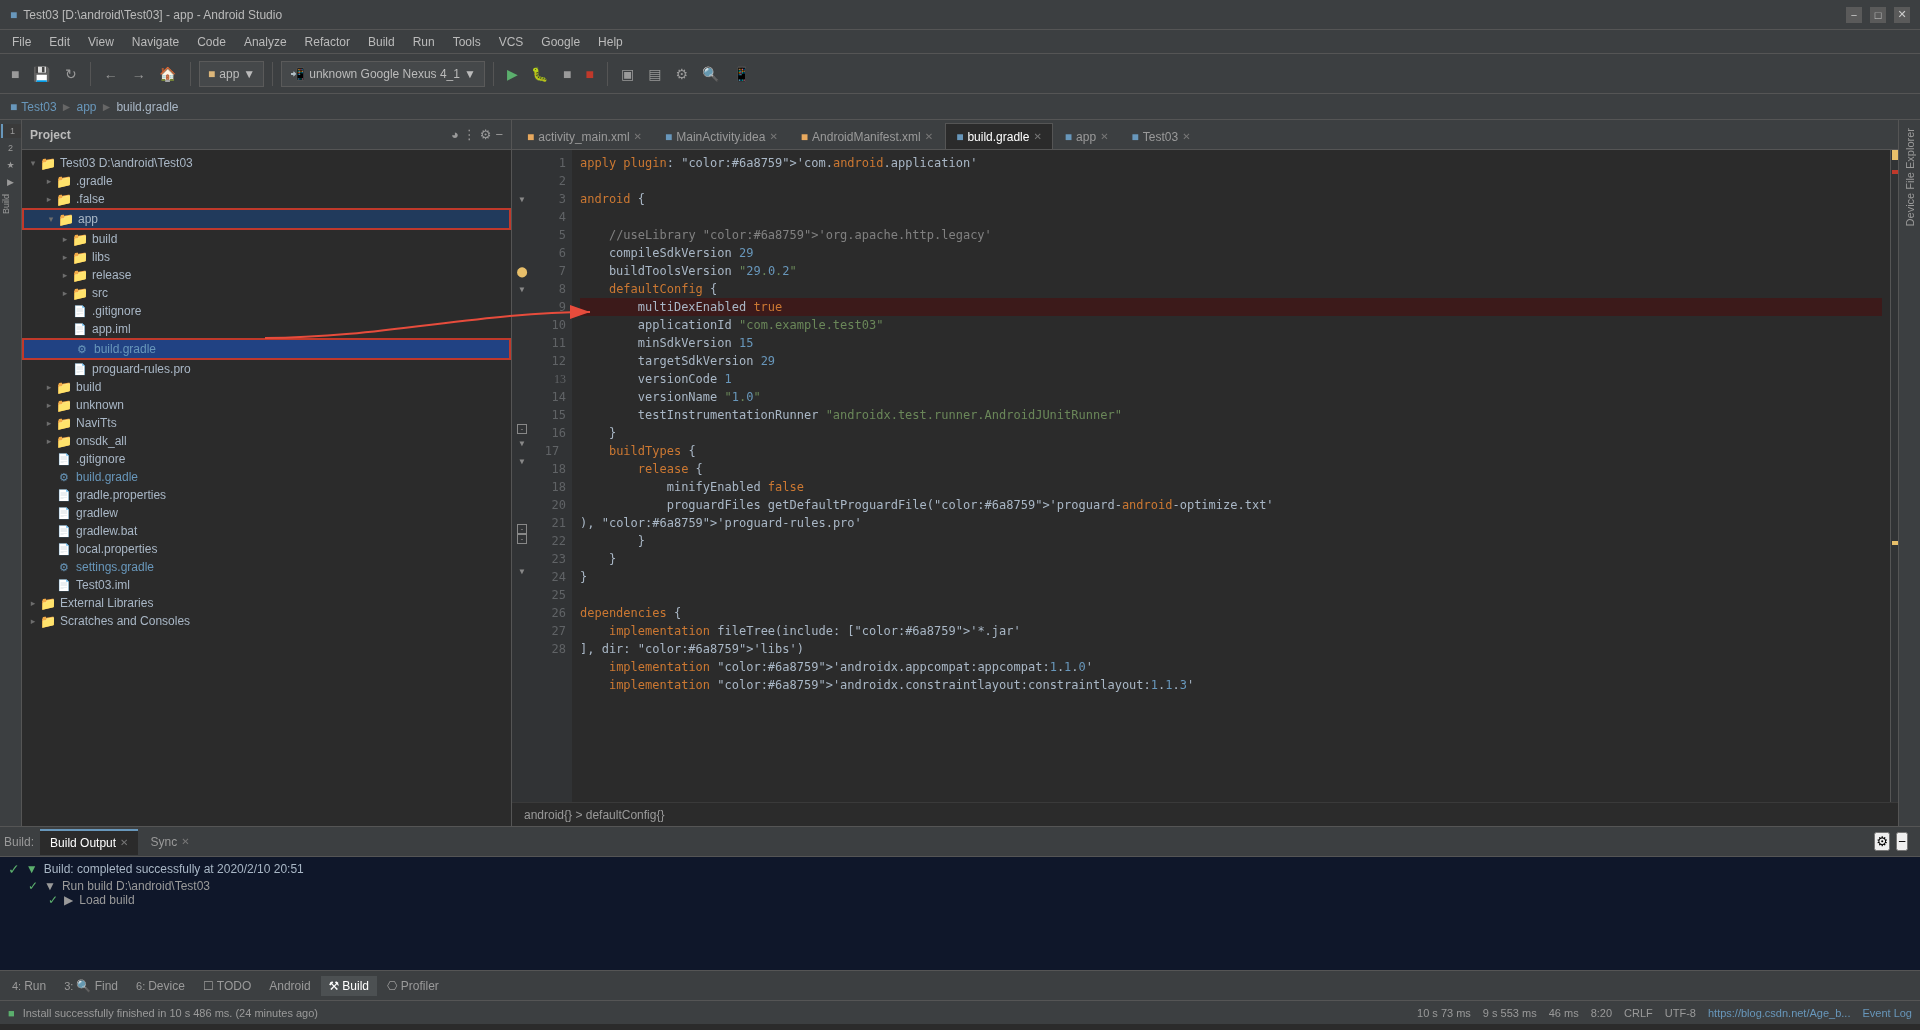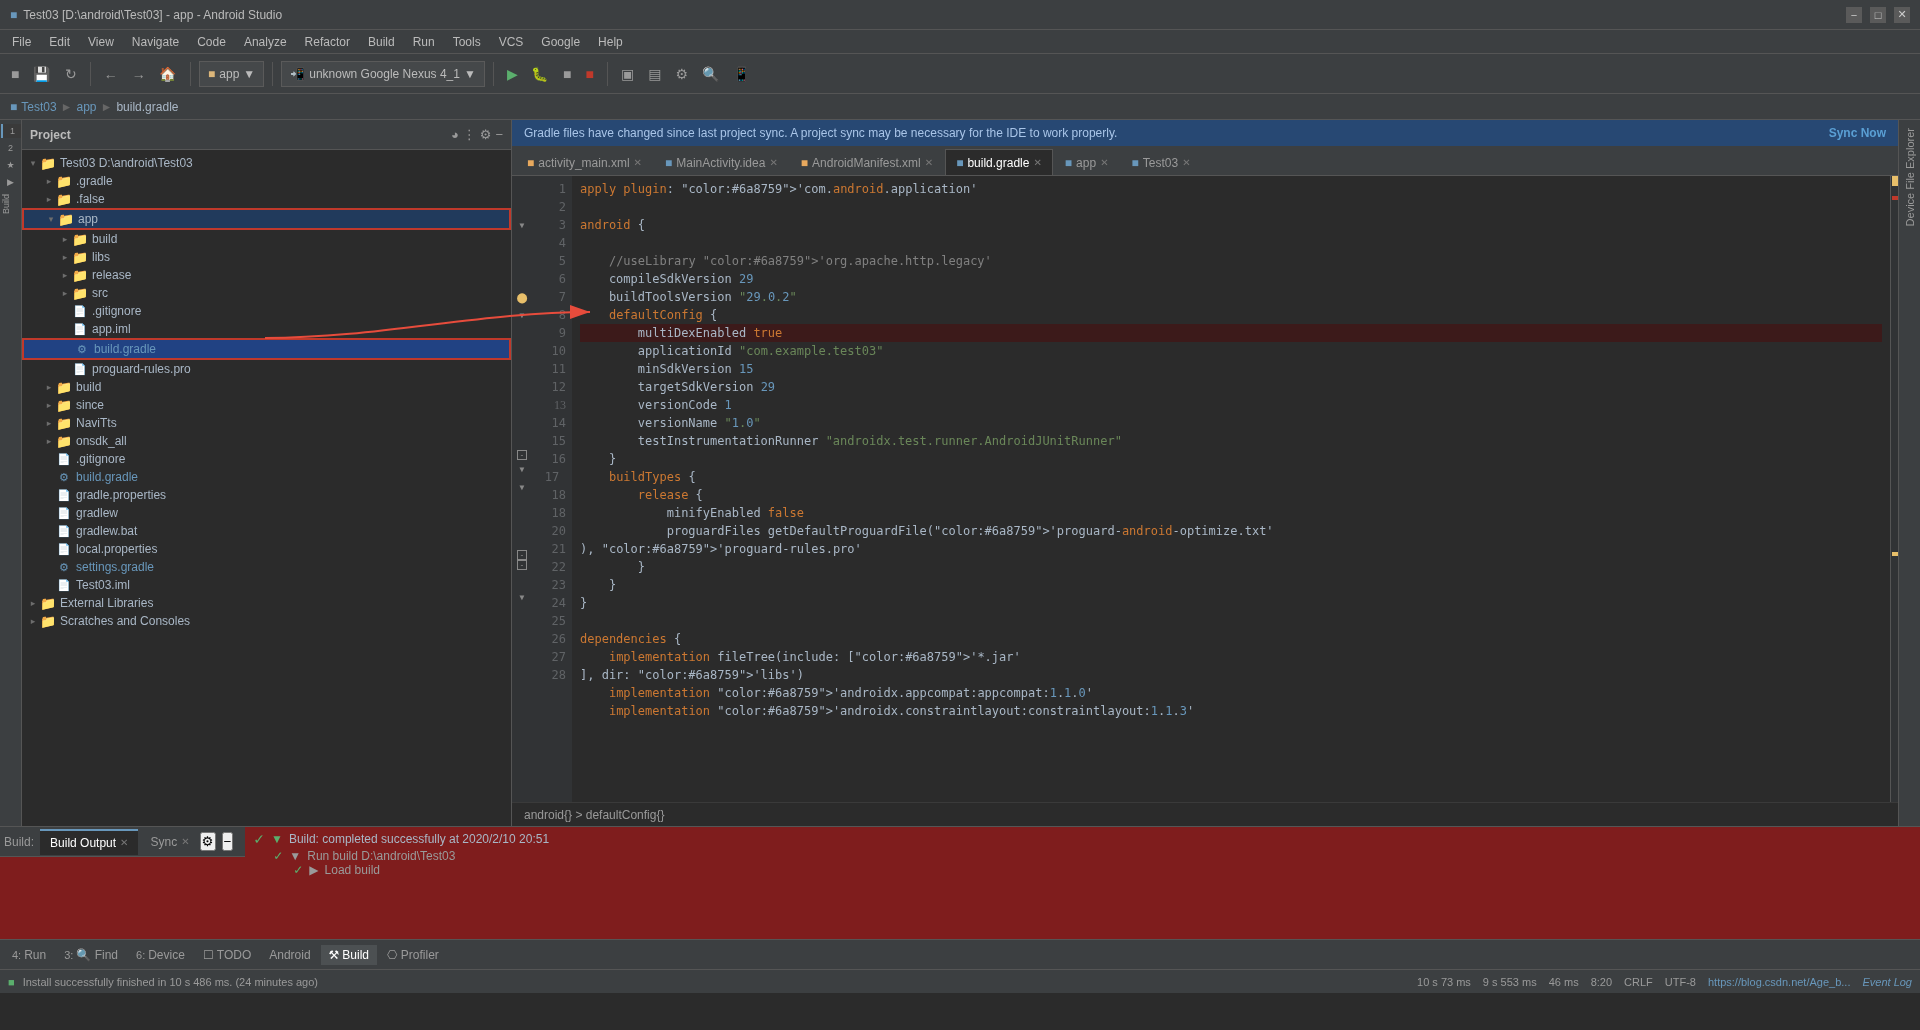--- a/index.html
+++ b/index.html
@@ -54,21 +54,21 @@
     .editor-tab { display: flex; align-items: center; gap: 4px; padding: 4px 10px; font-size: 12px; color: #9a9a9a; cursor: pointer; border: 1px solid transparent; border-bottom: none; background: #3c3f41; margin-right: 1px; height: 26px; }
     .editor-tab.active { background: #2b2b2b; color: #fff; border-color: #555; }
     .editor-tab .tab-close { font-size: 10px; color: #777; cursor: pointer; }
 
     
     #editor-area { display: flex; flex: 1; flex-direction: column; background: #2b2b2b; overflow: hidden; }
     #line-numbers { width: 40px; background: #313335; text-align: right; padding: 4px 6px; font-family: 'Consolas', monospace; font-size: 12px; color: #606366; line-height: 18px; user-select: none; overflow: hidden; }
     #code-content { flex: 1; padding: 4px 8px; font-family: 'Consolas', monospace; font-size: 12px; line-height: 18px; overflow: auto; white-space: pre; }
 
     
-    #bottom-panel { height: 113px; background: #7f1d1d; border-top: 1px solid #555; display: flex; }
+    #bottom-panel { height: 144px; background: #0f172a; border-top: 1px solid #555; display: flex; flex-direction: column; }
     #bottom-tabs { background: #3c3f41; height: 30px; display: flex; align-items: center; padding: 0 4px; border-bottom: 1px solid #555; justify-content: space-between; }
     #bottom-tabs-left { display: flex; align-items: center; gap: 2px; }
     .bottom-tab { display: flex; align-items: center; gap: 4px; padding: 4px 10px; font-size: 12px; color: #9a9a9a; cursor: pointer; height: 26px; }
     .bottom-tab.active { background: #2b2b2b; color: #fff; border-top: 2px solid #6897bb; }
     .bottom-tab .tab-close { font-size: 10px; color: #777; }
     #bottom-content { flex: 1; padding: 4px 8px; font-size: 12px; overflow-y: auto; }
     .build-success { display: flex; align-items: center; gap: 6px; color: #a9b7c6; margin-bottom: 2px; }
     .build-success .check-icon { color: #5baf6d; font-size: 14px; }
     .build-sub { margin-left: 20px; display: flex; align-items: center; gap: 6px; color: #9a9a9a; }
 
@@ -266,21 +266,21 @@
           <span class="tree-label">proguard-rules.pro</span>
         </div>
         <div class="tree-item" style="padding-left: 20px;">
           <span class="tree-arrow">▸</span>
           <span class="tree-icon" style="color: rgb(220, 182, 122); font-size: 13px;">📁</span>
           <span class="tree-label">build</span>
         </div>
         <div class="tree-item" style="padding-left: 20px;">
           <span class="tree-arrow">▸</span>
           <span class="tree-icon" style="color: rgb(220, 182, 122); font-size: 13px;">📁</span>
-          <span class="tree-label">since</span>
+          <span class="tree-label">unknown</span>
         </div>
         <div class="tree-item" style="padding-left: 20px;">
           <span class="tree-arrow">▸</span>
           <span class="tree-icon" style="color: rgb(220, 182, 122); font-size: 13px;">📁</span>
           <span class="tree-label">NaviTts</span>
         </div>
         <div class="tree-item" style="padding-left: 20px;">
           <span class="tree-arrow">▸</span>
           <span class="tree-icon" style="color: rgb(220, 182, 122); font-size: 13px;">📁</span>
           <span class="tree-label">onsdk_all</span>
@@ -333,24 +333,20 @@
         <div class="tree-item" style="padding-left: 4px;">
           <span class="tree-arrow">▸</span>
           <span class="tree-icon" style="color: rgb(220, 182, 122); font-size: 13px;">📁</span>
           <span class="tree-label">Scratches and Consoles</span>
         </div>
       </div>
   </div>
 
   <div style="display:flex; flex-direction:column; flex:1; overflow:hidden;">
 
-    <div id="sync-bar">
-      <span>Gradle files have changed since last project sync. A project sync may be necessary for the IDE to work properly.</span>
-      <span class="sync-now-btn">Sync Now</span>
-    </div>
 
     <div id="editor-tabs">
       <div class="editor-tab">
         <span style="color:#e8a95e;">■</span>
         <span>activity_main.xml</span>
         <span class="tab-close">✕</span>
       </div>
       <div class="editor-tab">
         <span style="color:#6897bb;">■</span>
         <span>MainActivity.idea</span>
@@ -536,21 +532,21 @@
     <span>Install successfully finished in 10 s 486 ms. (24 minutes ago)</span>
   </div>
   <div class="status-right">
     <span>10 s 73 ms</span>
     <span>9 s 553 ms</span>
     <span>46 ms</span>
     <span>8:20</span>
     <span>CRLF</span>
     <span>UTF-8</span>
     <span style="color:#6897bb;">https://blog.csdn.net/Age_b...</span>
-    <span style="color:#6897bb;font-style:italic;">Event Log</span>
+    <span style="color:#6897bb;">Event Log</span>
   </div>
 </div>
 
 <div style="position: fixed; top: 0px; left: 0px; width: 1920px; height: 1030px; pointer-events: none; z-index: 9999;">
     <svg style="position: absolute; top: 0px; left: 0px; width: 1920px; height: 1030px;">
       <defs>
         <marker id="arrowhead" markerWidth="10" markerHeight="7" refX="10" refY="3.5" orient="auto">
           <polygon points="0 0, 10 3.5, 0 7" fill="#e74c3c"></polygon>
         </marker>
       </defs>

